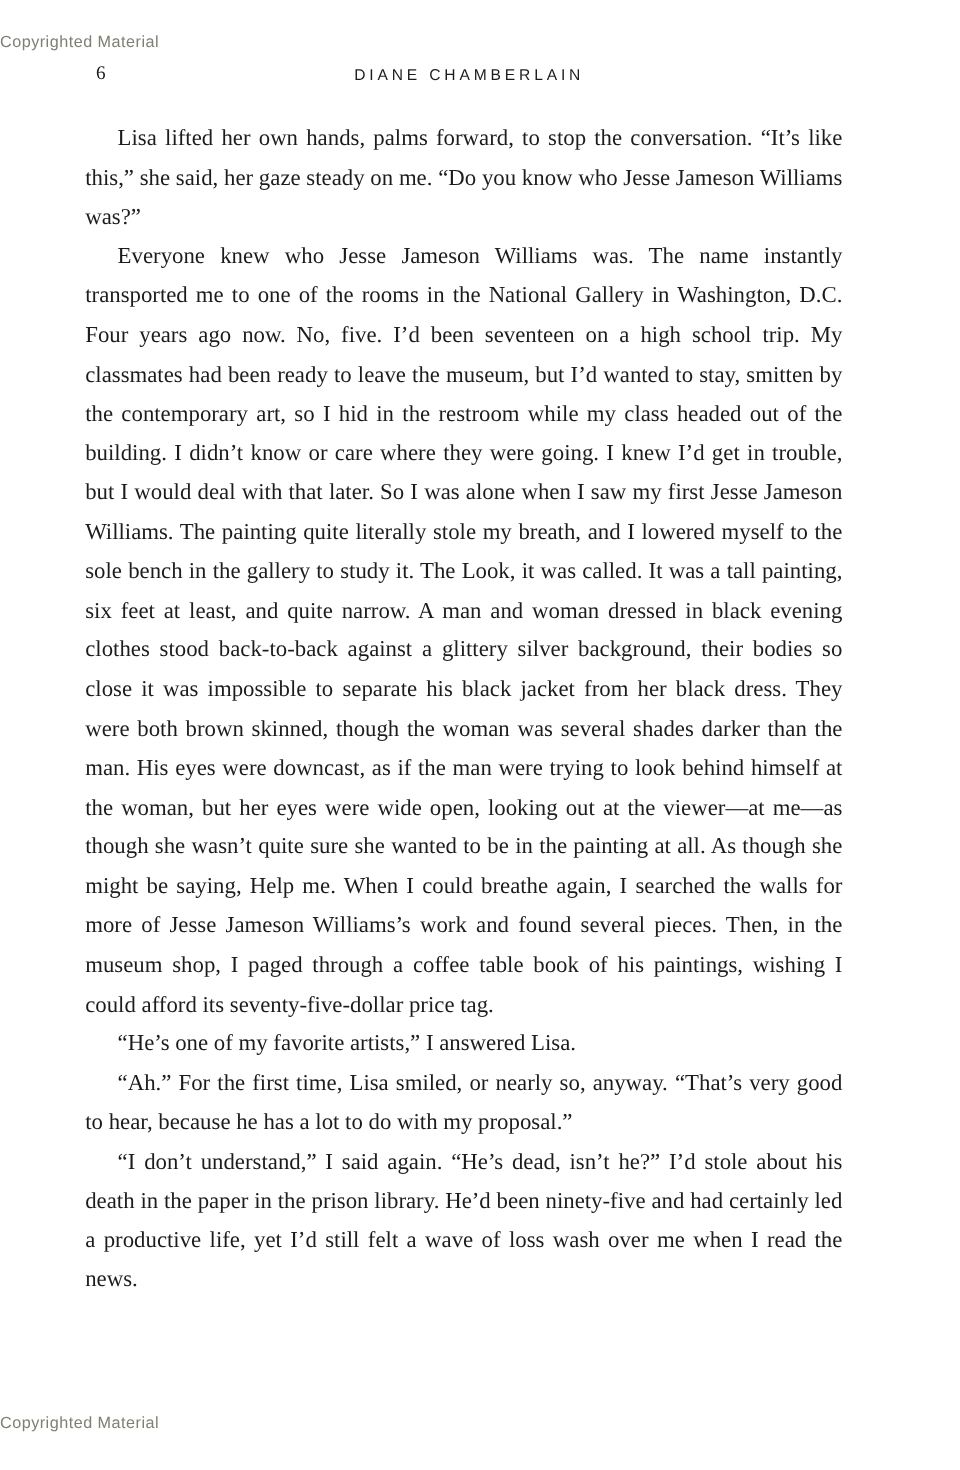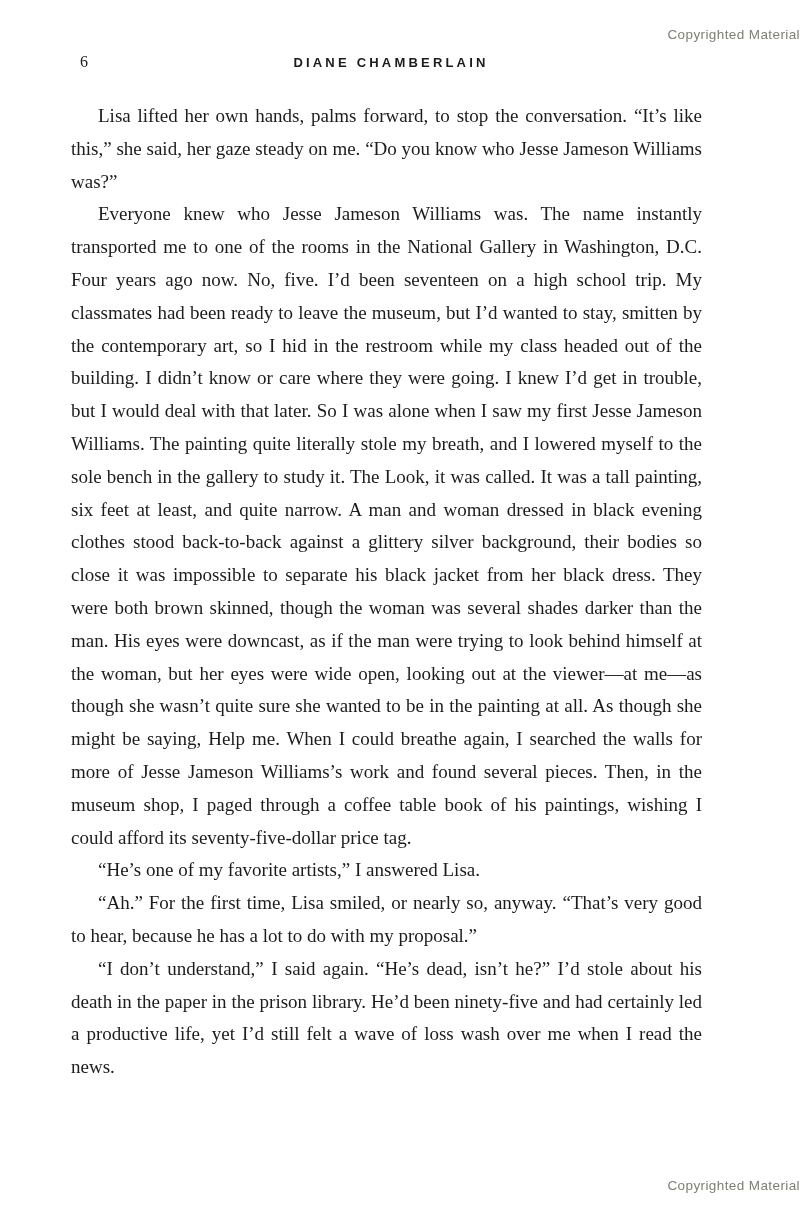--- a/index.html
+++ b/index.html
@@ -13,21 +13,21 @@
     height: 1225px;
     background: #ffffff;
     font-family: "Liberation Serif", serif;
     color: #1c1c1c;
     overflow: hidden;
   }
   .notice {
     position: absolute;
     left: 0;
     right: 0;
-    text-align: right;
+    text-align: left;
     font-family: "Liberation Sans", sans-serif;
     font-size: 13.5px;
     letter-spacing: 0.4px;
     color: var(--notice-color, #7d8073);
   }
   .notice.top { top: 27px; }
   .notice.bottom { bottom: 32px; }
   .header-row {
     position: absolute;
     top: 53px;
@@ -44,21 +44,21 @@
     color: #1c1c1c;
   }
   .running-header {
     position: absolute;
     left: 0;
     right: 0;
     top: 2px;
     text-align: center;
     font-family: "Liberation Sans", sans-serif;
     font-size: 13px;
-    font-weight: 700;
+    font-weight: 400;
     letter-spacing: 3.2px;
     color: #1b1b1b;
   }
   .body-text {
     position: absolute;
     top: 100px;
     left: 71px;
     right: 98px;
     text-align: justify;
     font-size: 19px;

